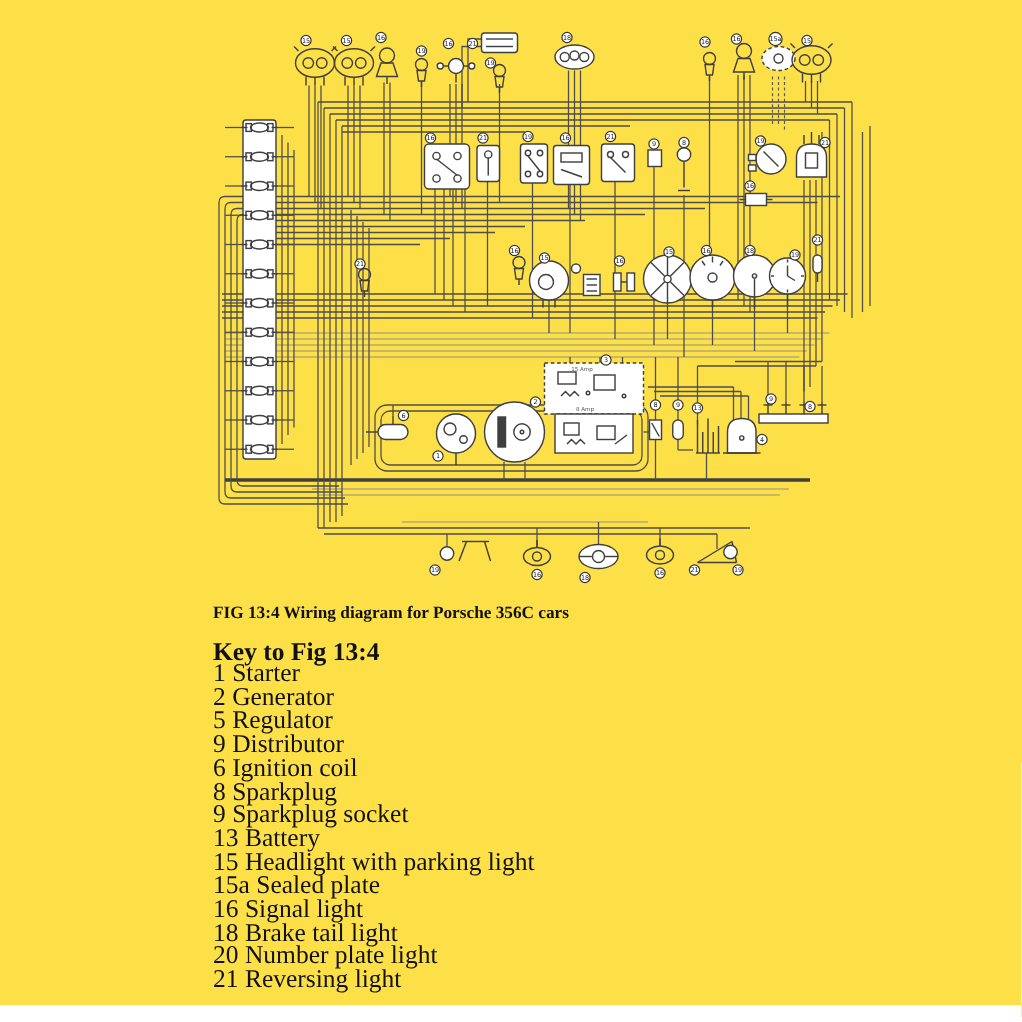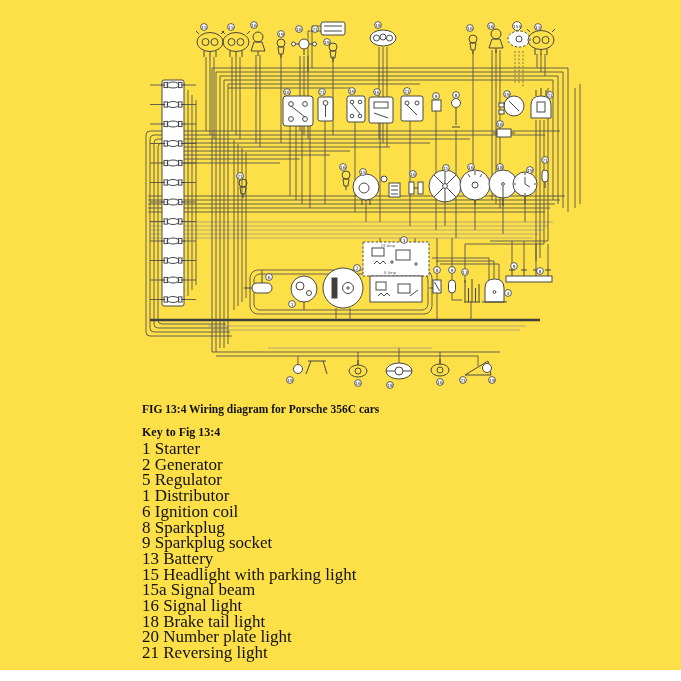--- a/index.html
+++ b/index.html
@@ -1,19 +1,19 @@
 <!DOCTYPE html>
 <html><head>
 <meta charset="utf-8">
 <style>
   html,body{margin:0;padding:0;background:#fff;}
   .page{position:relative;width:681px;height:670px;background:#fde047;overflow:hidden;
         font-family:"Liberation Serif",serif;color:#111;}
   .caption{position:absolute;left:142px;top:403px;font-size:11.5px;font-weight:bold;white-space:nowrap;}
-  .key-title{position:absolute;left:142px;top:425px;font-size:12px;font-weight:bold;white-space:nowrap;}
+  .key-title{position:absolute;left:142px;top:425px;font-size:17px;font-weight:bold;white-space:nowrap;}
   #key-list{position:absolute;left:142px;top:441px;font-size:17px;line-height:15.7px;}
   .key-item{white-space:nowrap;}
   svg#wiring{position:absolute;left:0;top:0;}
   
   .w {stroke:#4d4d4d;stroke-width:.85;fill:none;}
   .wl{stroke:#909090;stroke-width:.7;fill:none;}
   .wh{stroke:#3f3f3f;stroke-width:2.4;fill:none;}
   .wd{stroke:#5a5a5a;stroke-width:.8;fill:none;stroke-dasharray:2 1.7;}
   #components *{stroke:#3f3f3f;stroke-width:.95;fill:none;}
   #components .wf{fill:#fff;}
@@ -665,25 +665,25 @@
         <text x="390" y="274" class="wtl">8 Amp</text>
       </g>
   </svg>
 
   <div class="caption">FIG 13:4 Wiring diagram for Porsche 356C cars</div>
   <div class="key-title">Key to Fig 13:4</div>
   <div id="key-list">
       <div class="key-item">1 Starter</div>
       <div class="key-item">2 Generator</div>
       <div class="key-item">5 Regulator</div>
-      <div class="key-item">1 Distributor</div>
+      <div class="key-item">9 Distributor</div>
       <div class="key-item">6 Ignition coil</div>
       <div class="key-item">8 Sparkplug</div>
       <div class="key-item">9 Sparkplug socket</div>
       <div class="key-item">13 Battery</div>
       <div class="key-item">15 Headlight with parking light</div>
-      <div class="key-item">15a Signal beam</div>
+      <div class="key-item">15a Sealed plate</div>
       <div class="key-item">16 Signal light</div>
       <div class="key-item">18 Brake tail light</div>
       <div class="key-item">20 Number plate light</div>
       <div class="key-item">21 Reversing light</div>
     </div>
 </div>
 
 </body></html>

